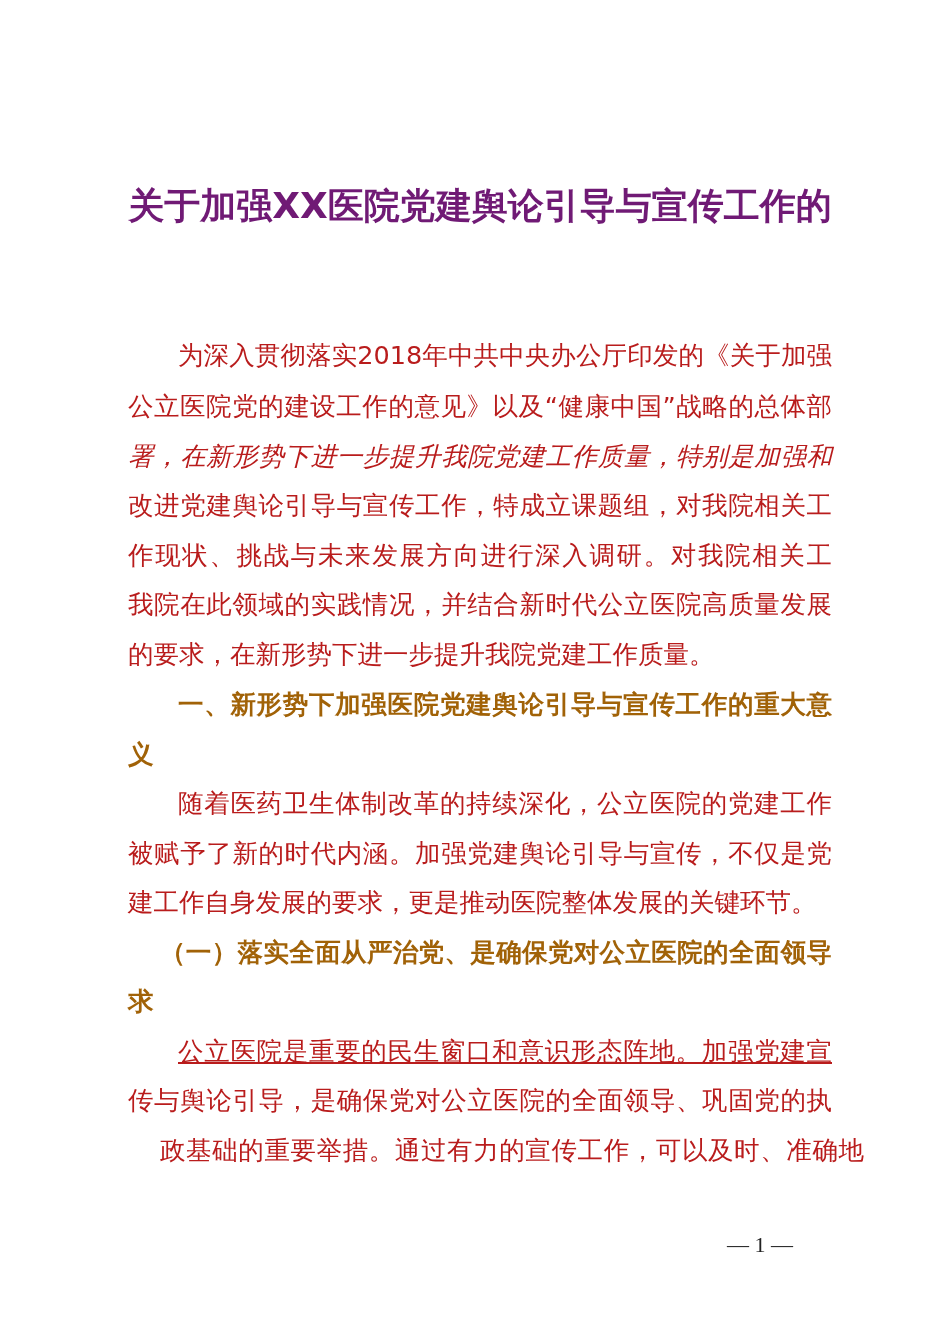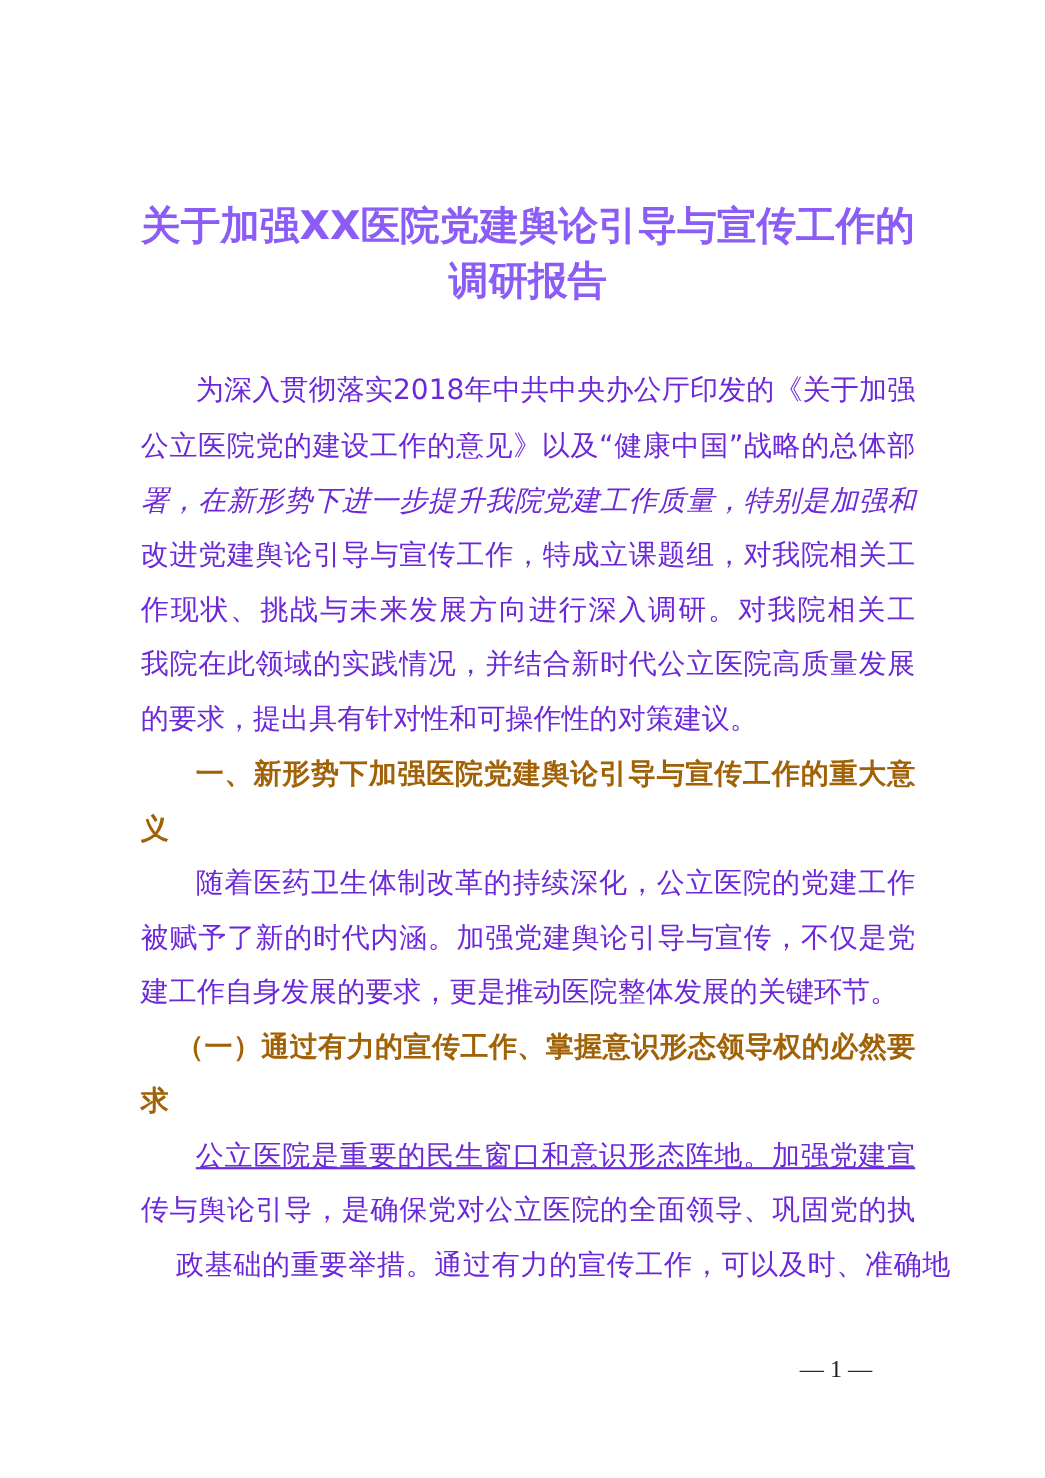--- a/index.html
+++ b/index.html
@@ -1,67 +1,66 @@
 <!DOCTYPE html>
 <html><head>
 <meta charset="utf-8">
 <style>
   html, body { margin: 0; padding: 0; background: #ffffff; }
   body { width: 950px; height: 1344px; position: relative; overflow: hidden; color: #111; }
   .page { position: absolute; left: 0; top: 0; width: 950px; height: 1344px; background: #fff; }
   .title-line {
     position: absolute; left: 120px; width: 720px; text-align: center;
     font-family: "DejaVu Sans", sans-serif; font-weight: bold; font-size: 36px;
-    line-height: 44px; letter-spacing: 0px; white-space: nowrap; color: #8b5cf6;
+    line-height: 44px; letter-spacing: 0px; white-space: nowrap; color: #701a75;
   }
   .line {
     position: absolute; left: 128px; width: 704px;
     font-family: "DejaVu Sans", sans-serif; font-size: 25.5px; line-height: 34px;
-    white-space: nowrap; color: #6d28d9; text-align: justify; text-align-last: justify;
+    white-space: nowrap; color: #b91c1c; text-align: justify; text-align-last: justify;
   }
   .line.indent { left: 178px; width: 654px; }
   .line.last { text-align-last: left; }
   .line.bold { font-weight: bold; color: #a16207; }
   .footer {
     position: absolute; left: 720px; top: 1232px; width: 80px;
     font-family: "Liberation Serif", serif; font-size: 22px; line-height: 26px;
     color: #222; text-align: center; white-space: nowrap;
   }
 </style>
 </head>
 <body>
 
 <div class="page">
 
   <div class="title-line" style="top:184px;">关于加强XX医院党建舆论引导与宣传工作的</div>
-  <div class="title-line" style="top:234px;">调研报告</div>
 
   <div>
     <div class="line indent" style="top:338px;">为深入贯彻落实2018年中共中央办公厅印发的《关于加强</div>
     <div class="line" style="top:389px;">公立医院党的建设工作的意见》以及“健康中国”战略的总体部</div>
     <div class="line" style="top:439px;font-style:italic;">署，在新形势下进一步提升我院党建工作质量，特别是加强和</div>
     <div class="line" style="top:488px;">改进党建舆论引导与宣传工作，特成立课题组，对我院相关工</div>
     <div class="line" style="top:538px;">作现状、挑战与未来发展方向进行深入调研。对我院相关工</div>
     <div class="line" style="top:587px;">我院在此领域的实践情况，并结合新时代公立医院高质量发展</div>
-    <div class="line last" style="top:637px;">的要求，提出具有针对性和可操作性的对策建议。</div>
+    <div class="line last" style="top:637px;">的要求，在新形势下进一步提升我院党建工作质量。</div>
   </div>
 
   <div>
     <div class="line indent bold" style="top:687px;">一、新形势下加强医院党建舆论引导与宣传工作的重大意</div>
     <div class="line bold last" style="top:737px;">义</div>
   </div>
 
   <div>
     <div class="line indent" style="top:786px;">随着医药卫生体制改革的持续深化，公立医院的党建工作</div>
     <div class="line" style="top:836px;">被赋予了新的时代内涵。加强党建舆论引导与宣传，不仅是党</div>
     <div class="line last" style="top:885px;">建工作自身发展的要求，更是推动医院整体发展的关键环节。</div>
   </div>
 
   <div>
-    <div class="line bold" style="top:935px; left:160px; width:672px;">（一）通过有力的宣传工作、掌握意识形态领导权的必然要</div>
+    <div class="line bold" style="top:935px; left:160px; width:672px;">（一）落实全面从严治党、是确保党对公立医院的全面领导</div>
     <div class="line bold last" style="top:984px;">求</div>
   </div>
 
   <div>
     <div class="line indent" style="top:1034px;text-decoration:underline;">公立医院是重要的民生窗口和意识形态阵地。加强党建宣</div>
     <div class="line" style="top:1083px;">传与舆论引导，是确保党对公立医院的全面领导、巩固党的执</div>
     <div class="line" style="top:1133px;margin-left:32px;">政基础的重要举措。通过有力的宣传工作，可以及时、准确地</div>
   </div>
 
   <div class="footer">— 1 —</div>

